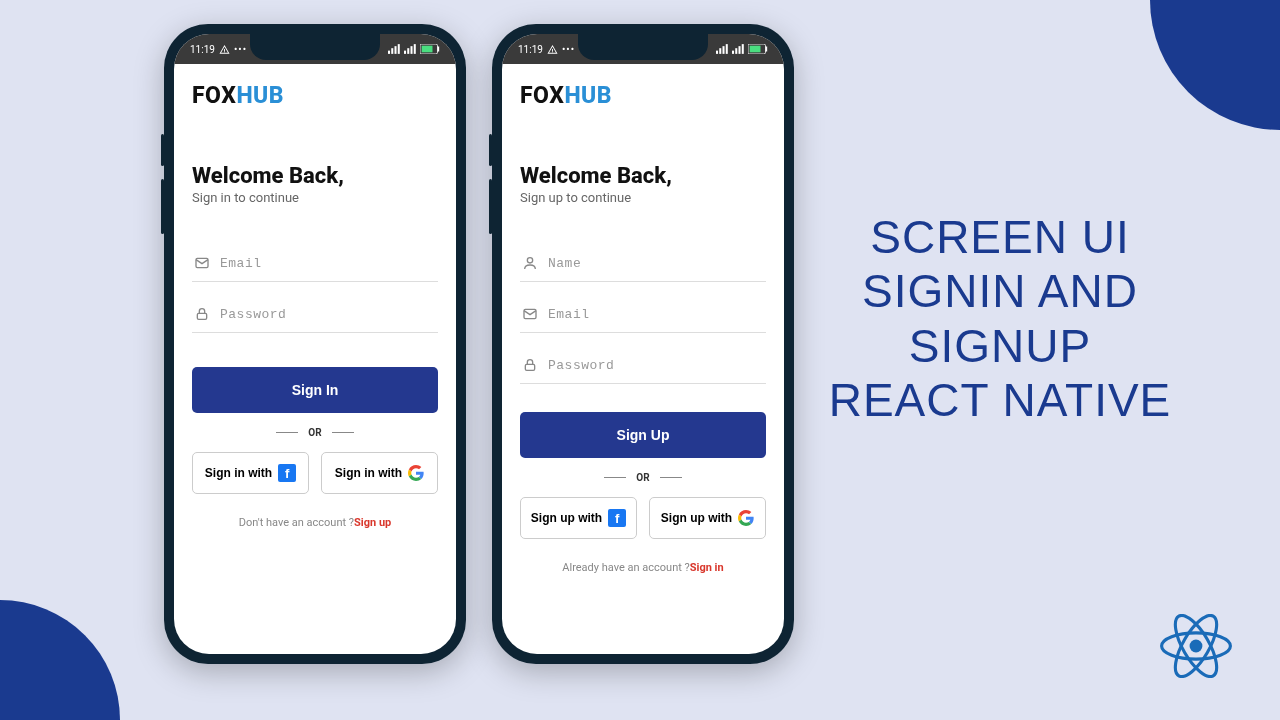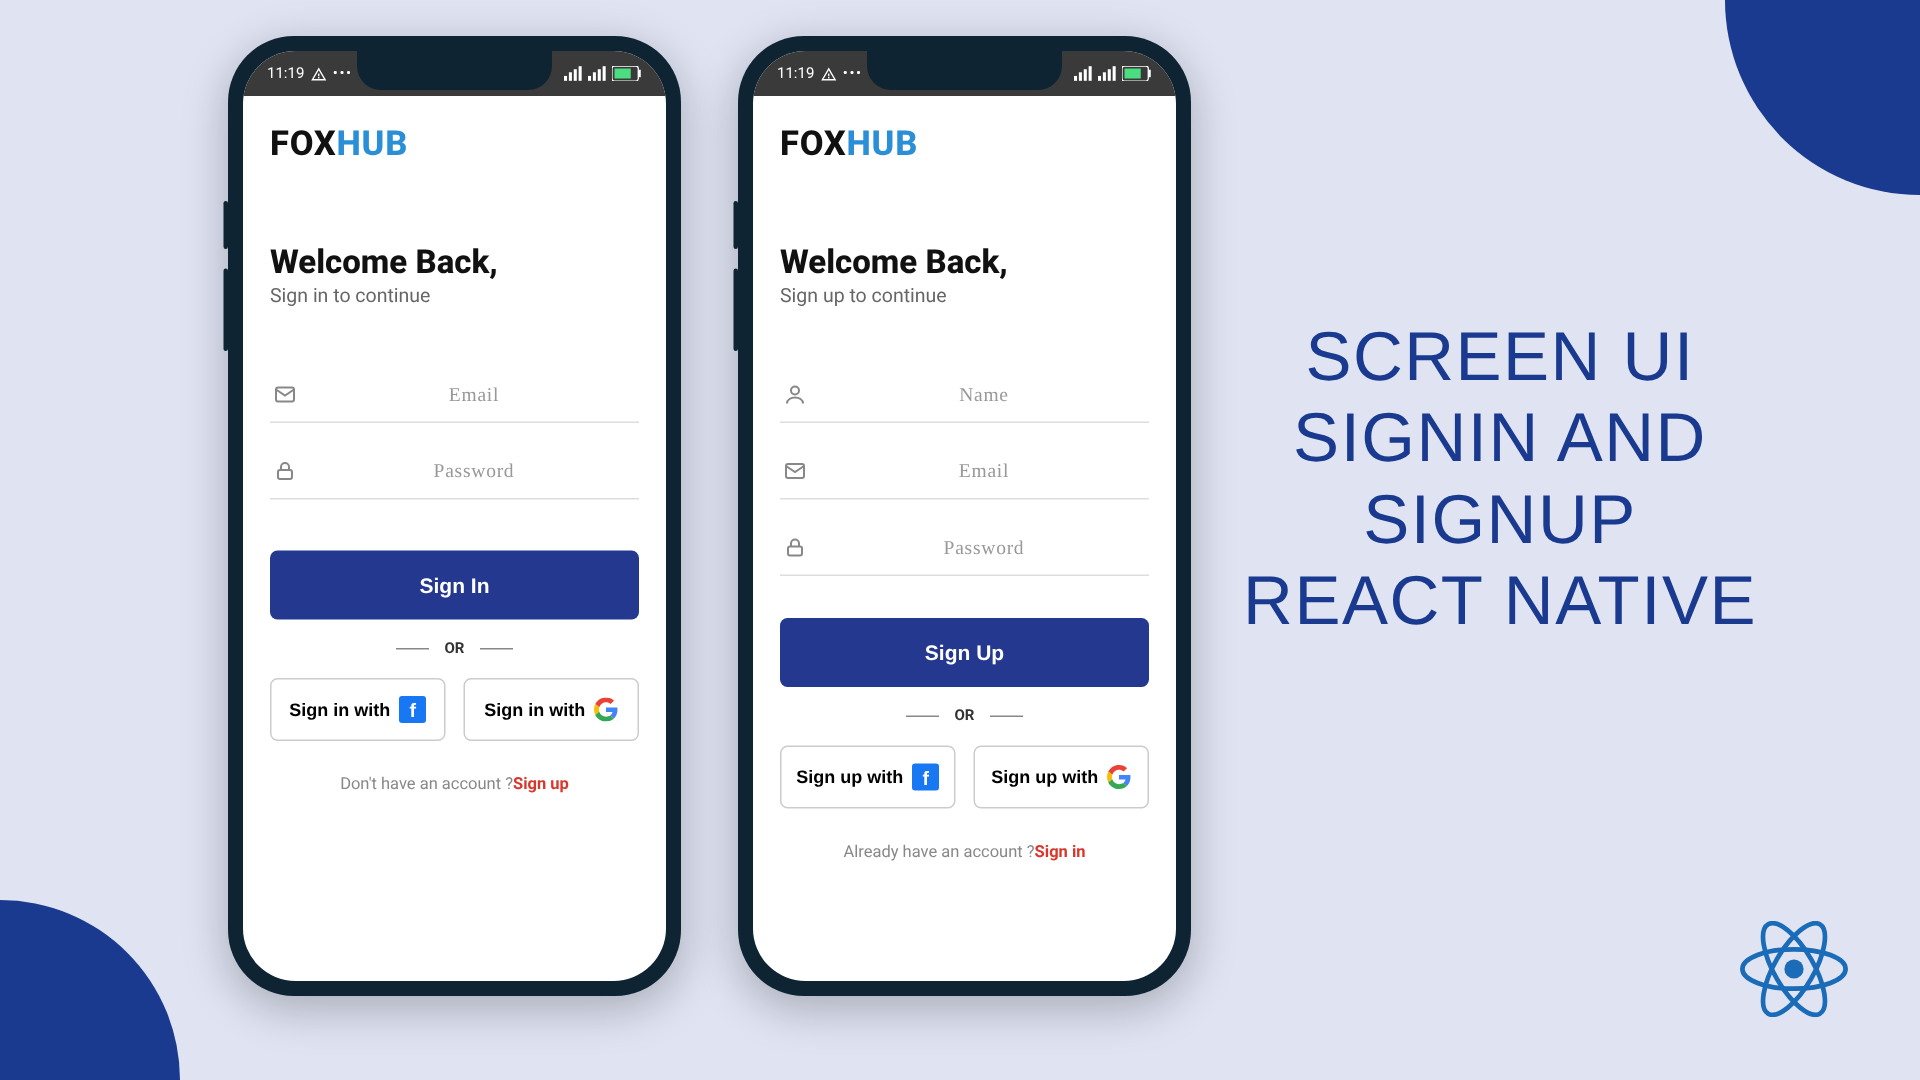--- a/index.html
+++ b/index.html
@@ -13,21 +13,21 @@
 .corner-tr {
   position: absolute; top: -130px; right: -130px;
   width: 260px; height: 260px; border-radius: 50%;
   background: #1a3a8f;
 }
 .corner-bl {
   position: absolute; bottom: -120px; left: -120px;
   width: 240px; height: 240px; border-radius: 50%;
   background: #1a3a8f;
 }
-.phones { position: absolute; left: 152px; top: 24px; display: flex; gap: 38px; }
+.phones { position: absolute; left: 164px; top: 24px; display: flex; gap: 26px; }
 .phone {
   width: 302px; height: 640px;
   background: #0e2433;
   border-radius: 44px;
   padding: 10px;
   position: relative;
   box-shadow: 0 8px 30px rgba(0,0,0,.25);
 }
 .phone::before,
 .phone::after {
@@ -58,21 +58,21 @@
 .sb-right svg { display:block; }
 .content { padding: 18px 18px 0; }
 .logo { font-weight:800; font-size: 23px; letter-spacing:.5px; margin-bottom: 54px;}
 .logo .a{ color:#111;} .logo .b{ color:#2a8fd6; }
 .welcome { font-size: 22px; font-weight:800; color:#111; }
 .subtitle { font-size: 13px; color:#666; margin-top:2px; margin-bottom: 40px;}
 .field { display:flex; align-items:center; gap:10px; border-bottom:1px solid #ddd; padding: 10px 2px; margin-bottom:14px;}
 .field svg { flex-shrink:0; }
 .field-input {
   border:none; outline:none; font-size:13px; color:#333; width:100%;
-  font-family: Liberation Serif, serif; letter-spacing:.5px;text-align:center;
+  font-family: Liberation Mono, monospace; letter-spacing:.5px;
 }
 .field-input::placeholder { color:#999; }
 .primary-btn {
   width:100%; background:#24388f; color:#fff; border:none;
   padding: 15px 0; font-size:14px; font-weight:700; border-radius:5px;
   margin-top: 20px; cursor:pointer;
 }
 .or-row { display:flex; align-items:center; justify-content:center; gap:10px; margin:14px 0; }
 .or-row .line { width:22px; height:1px; background:#888; }
 .or-row .txt { font-size:10px; font-weight:700; color:#333; }

